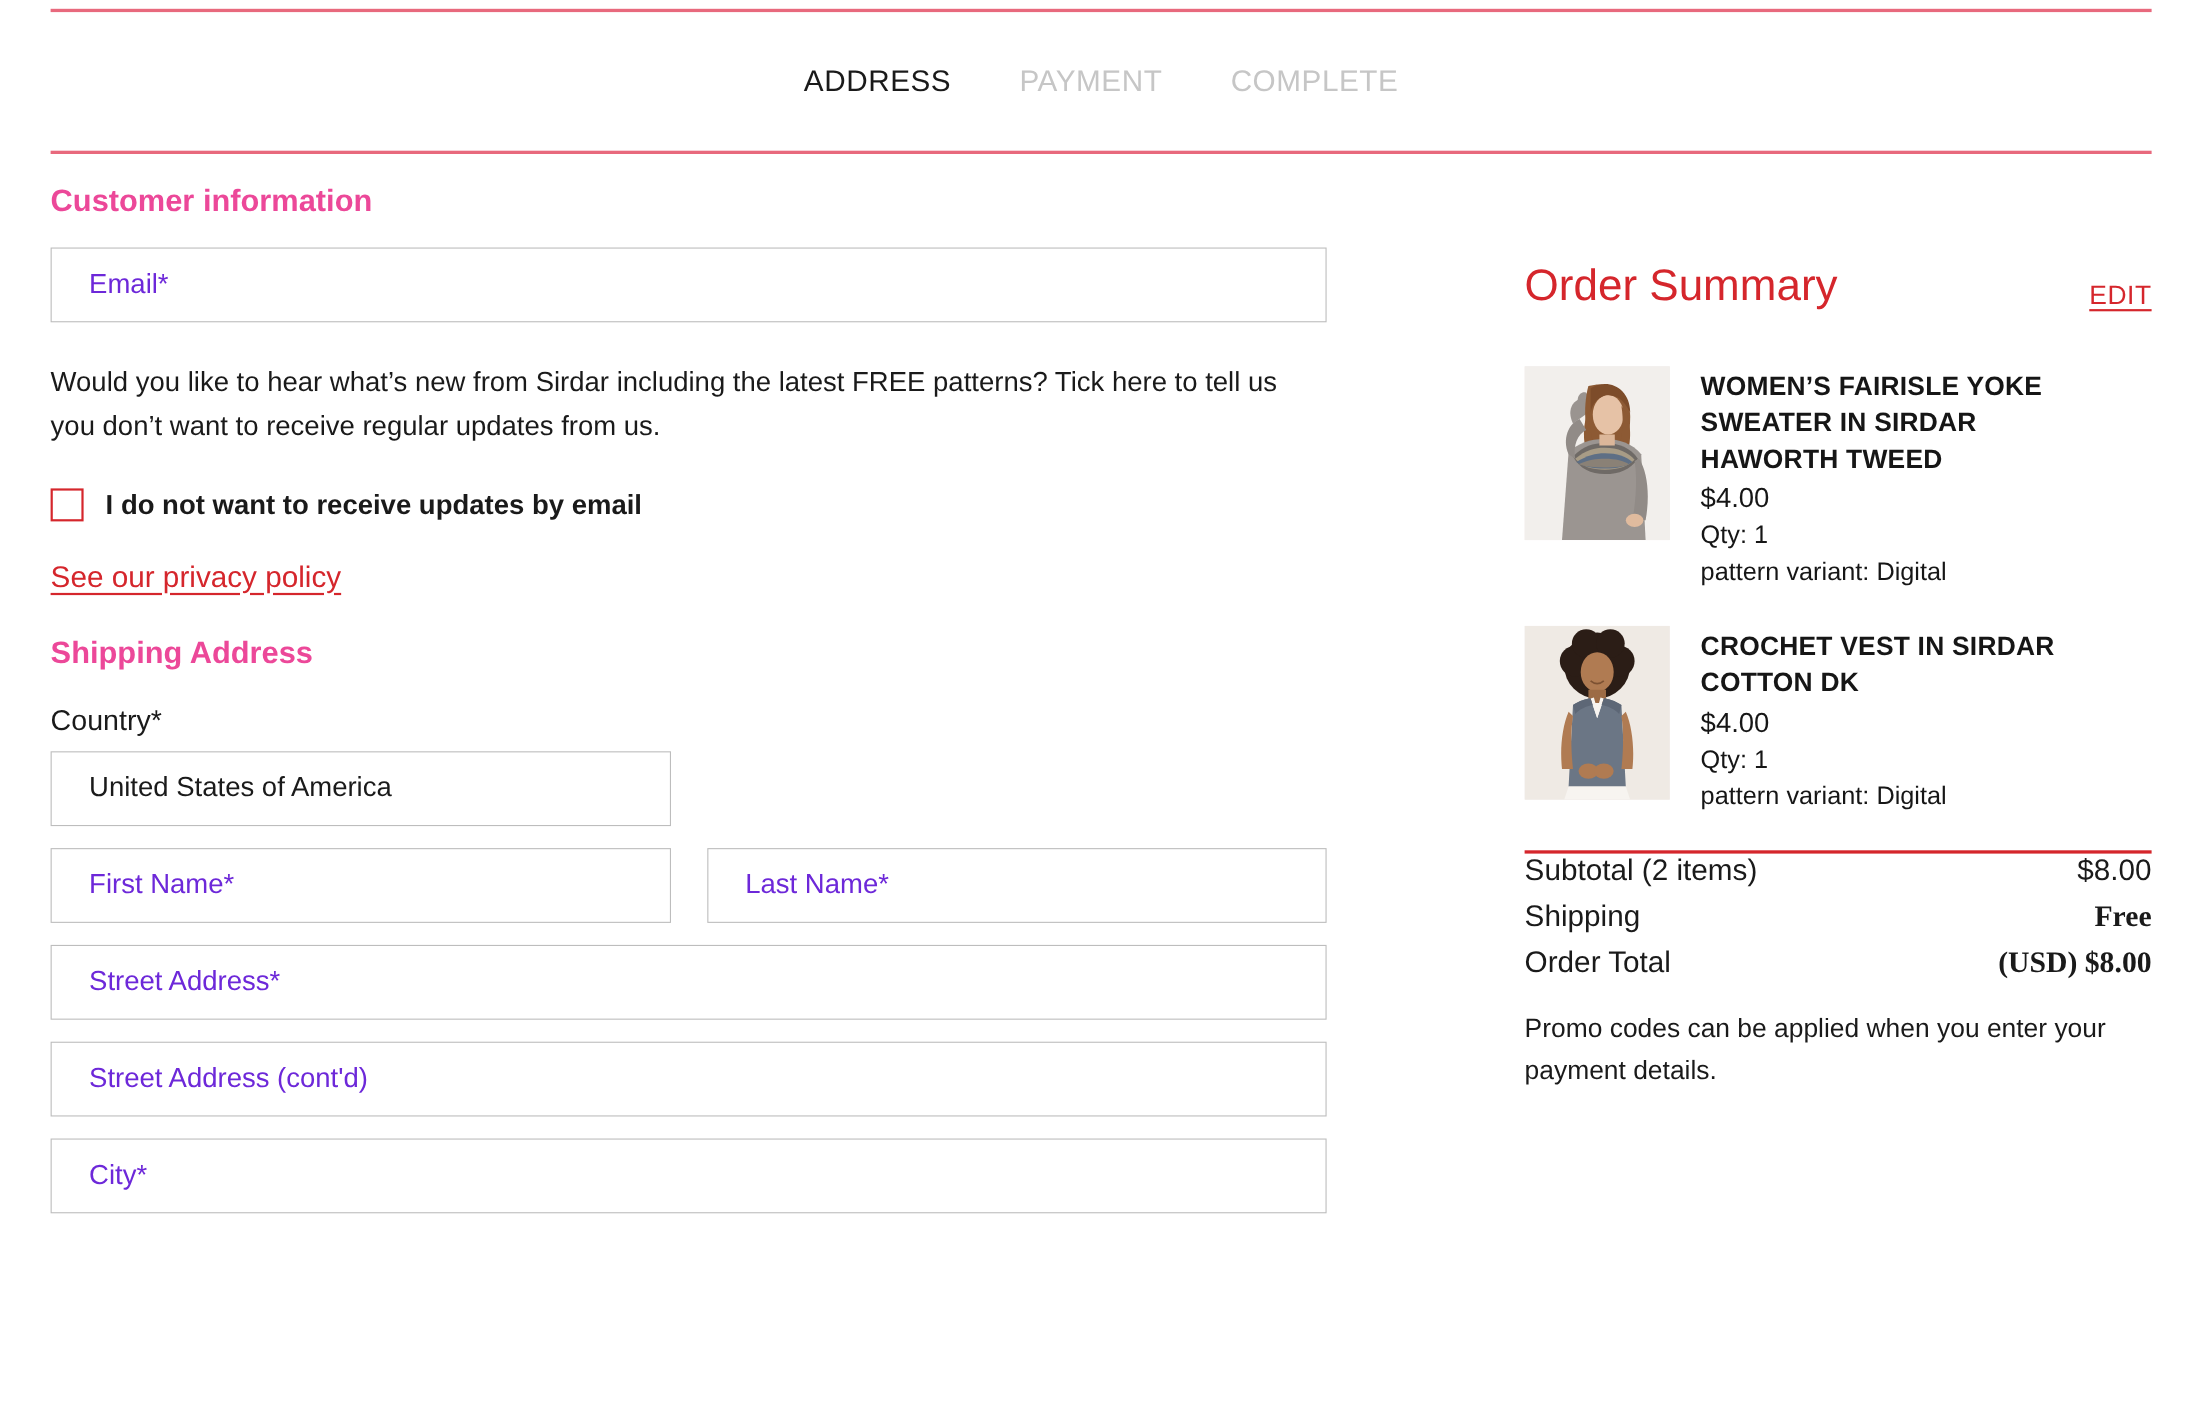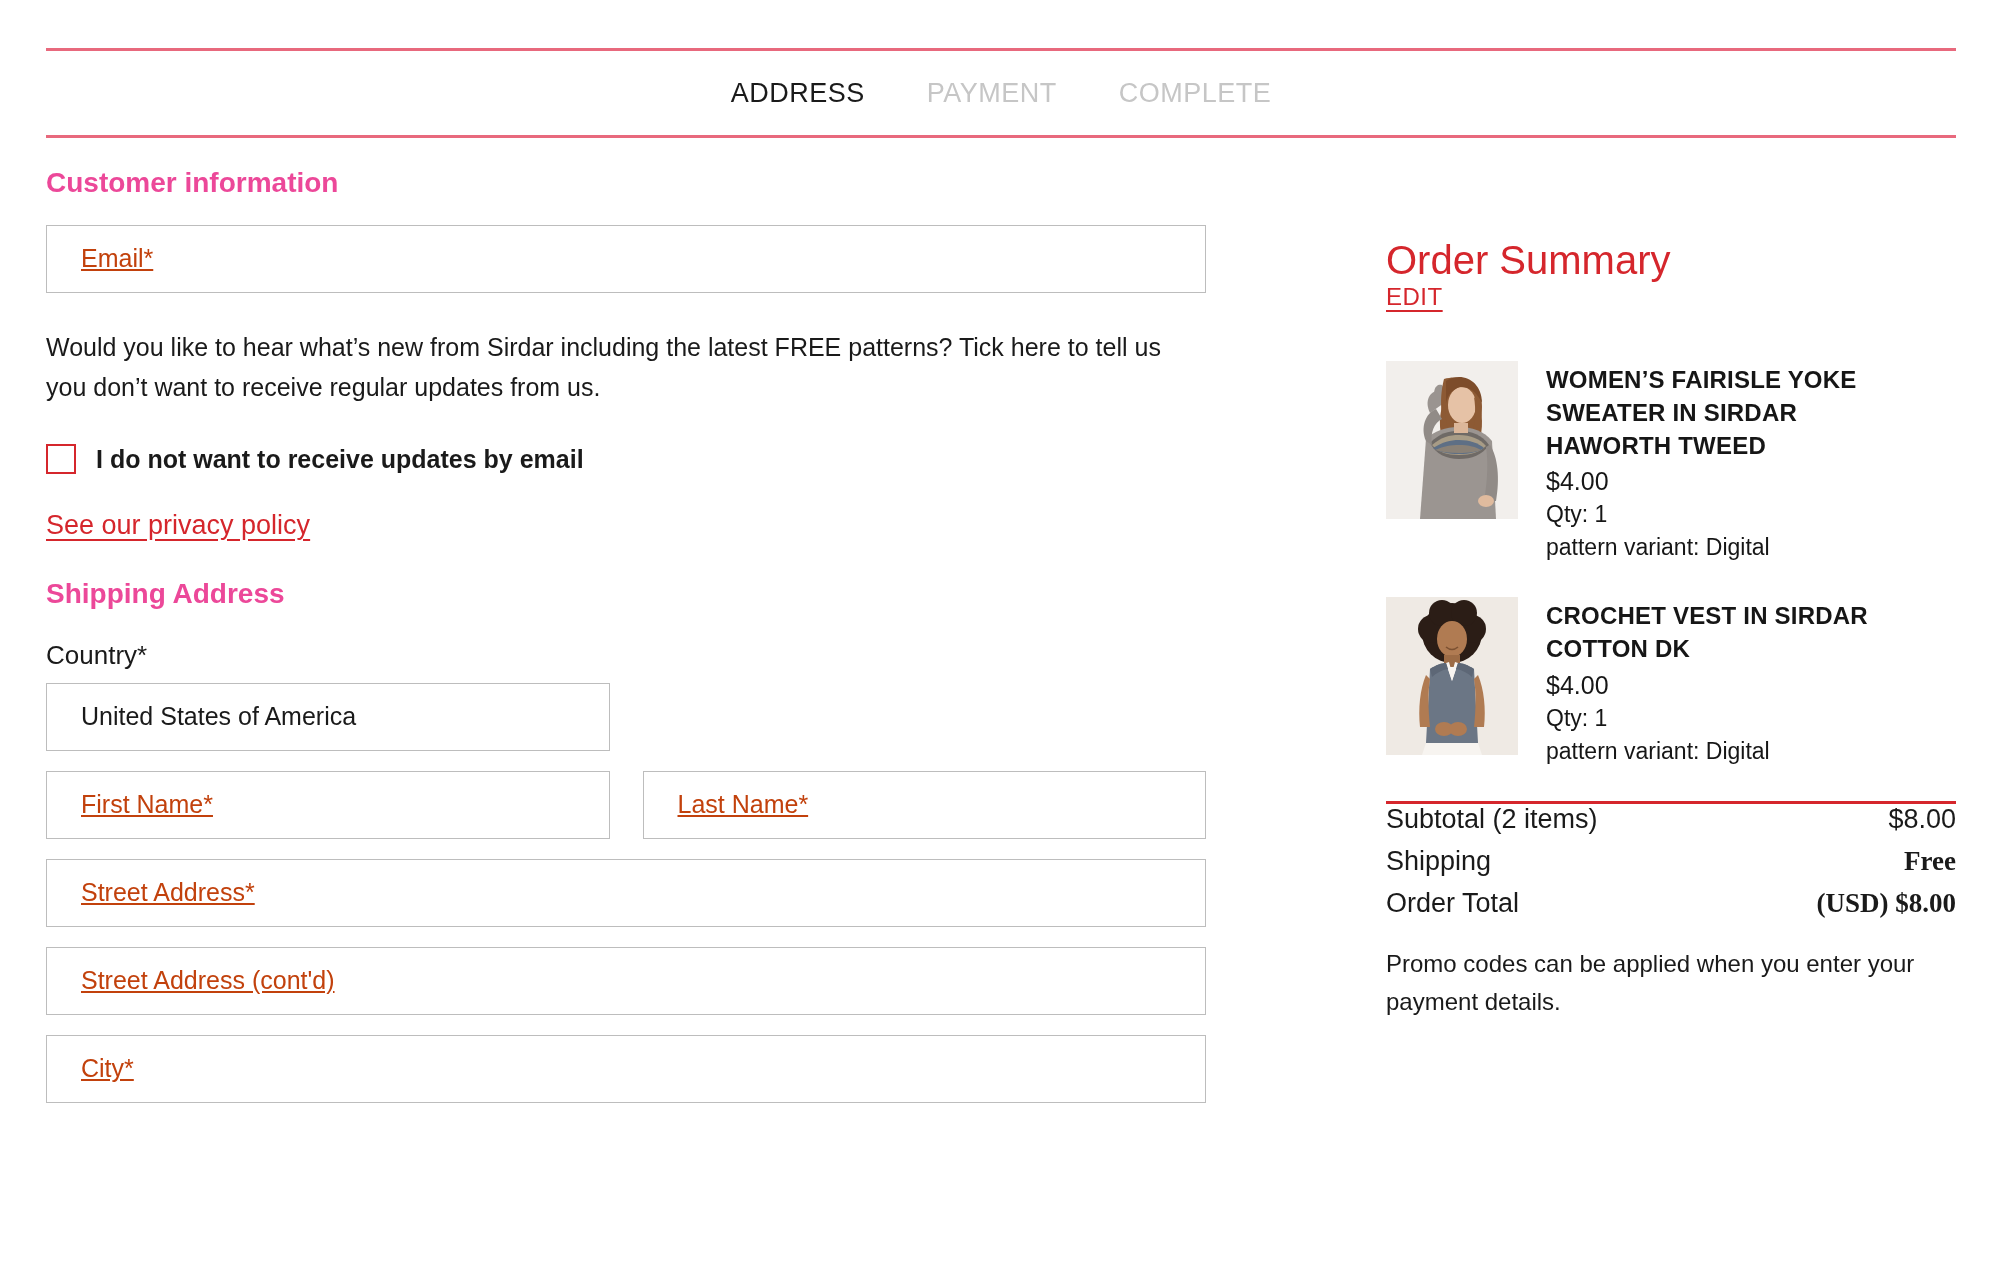--- a/index.html
+++ b/index.html
@@ -8,24 +8,24 @@
     height: 1276px;
     background: #ffffff;
     font-family: "Liberation Sans", sans-serif;
     overflow: hidden;
   }
   .page { position: relative; width: 2002px; height: 1276px; }
 
   
   .step-header {
     position: absolute;
-    left: 46px; top: 8px; width: 1910px; height: 90px;
+    left: 46px; top: 8px; width: 1910px; height: 132px;
     border-top: 3px solid #e8697d;
     border-bottom: 3px solid #e8697d;
-    display: flex; align-items: center; justify-content: center; margin-top: 40px;
+    display: flex; align-items: center; justify-content: center;
   }
   .steps { display: flex; align-items: center; gap: 62px; }
   .step {
     font-size: 27px; letter-spacing: 0.5px; font-weight: 400;
     white-space: nowrap;
   }
   .step.active { color: #1a1a1a; }
   .step.inactive { color: #c6c6c6; }
 
   
@@ -40,21 +40,21 @@
   .cust-title { margin-bottom: 26px; }
 
   .field {
     width: 1160px; height: 68px;
     border: 1px solid #bdbdbd;
     background: #fff;
     display: flex; align-items: center;
     padding-left: 34px;
     font-size: 25px;
   }
-  .field .ph { color: #c2410c; text-decoration: underline; }
+  .field .ph { color: #6d28d9; }
   .field .val { color: #1a1a1a; }
 
   .opt-text {
     margin-top: 34px;
     font-size: 25px;
     line-height: 1.62;
     color: #1a1a1a;
     width: 1130px;
   }
 
@@ -89,21 +89,21 @@
 
   .row2 { display: flex; gap: 33px; }
   .field.half { width: 564px; }
 
   .stack { margin-top: 20px; }
 
   
   .right-col { position: absolute; left: 1386px; top: 238px; width: 570px; }
 
   .summary-head {
-    display: flex; align-items: flex-start; justify-content: space-between; flex-direction: column;
+    display: flex; align-items: flex-end; justify-content: space-between;
   }
   .summary-title { color: #d5262c; font-size: 40px; font-weight: 400; }
   .edit-link {
     color: #d5262c; font-size: 24px; letter-spacing: 0.5px;
     text-decoration: underline; text-underline-offset: 5px;
   }
 
   .items { margin-top: 50px; }
   .item { display: flex; gap: 28px; margin-bottom: 36px; }
   .thumb {

